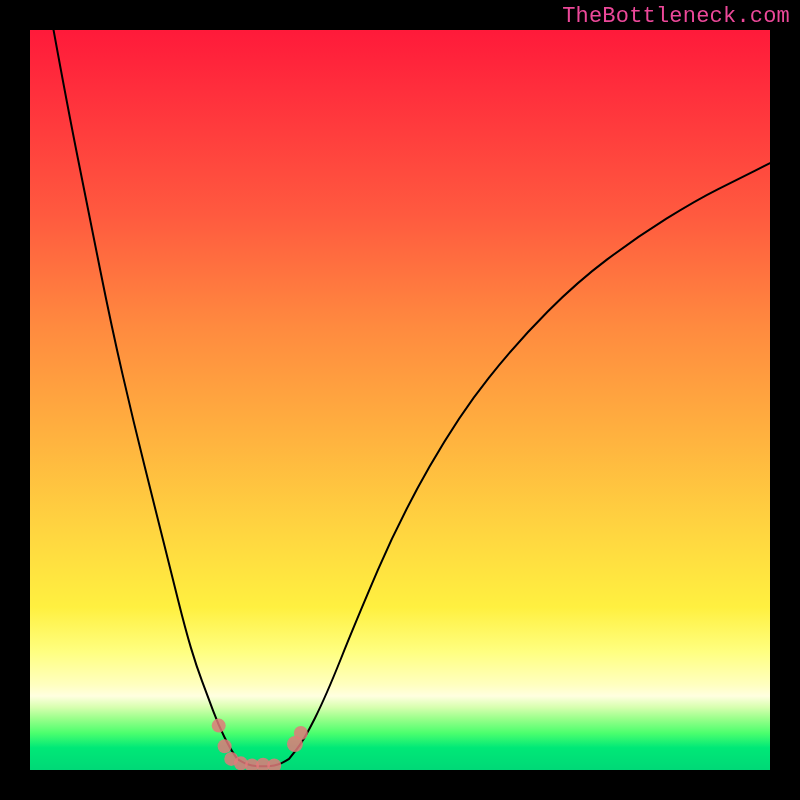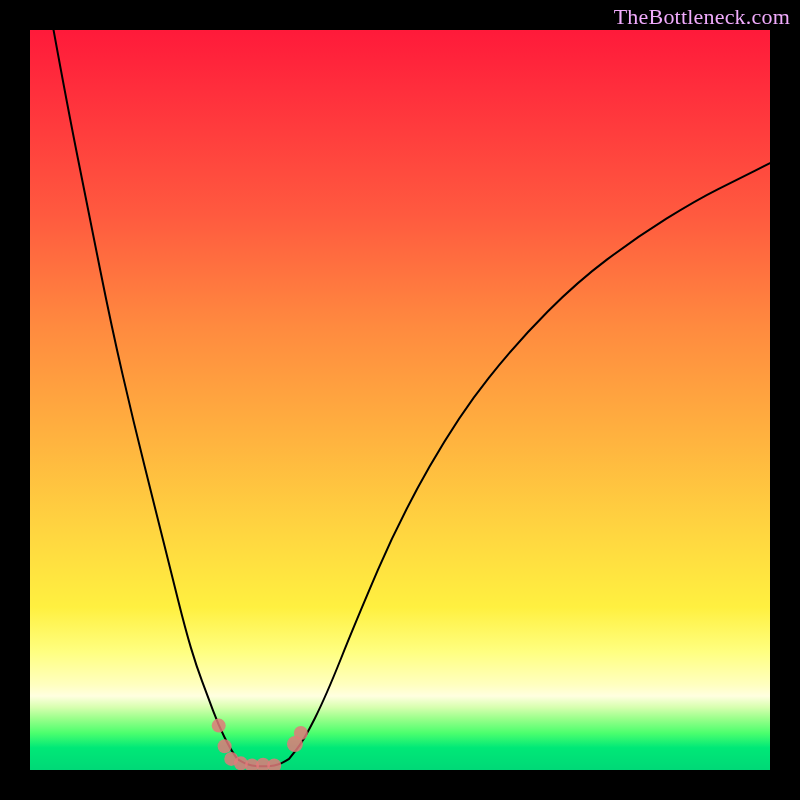--- a/index.html
+++ b/index.html
@@ -40,24 +40,24 @@
       #9cff8c 93%,
       #4cff6e 95%,
       #00e877 97%,
       #00d877 100%
     );
   }
   .watermark {
     position: absolute;
     top: 4px;
     right: 10px;
-    color: #f0abfc;
+    color: #ec4899;
     font-size: 22px;
     font-weight: 500;
-    font-family: Liberation Serif, serif;
+    font-family: Liberation Mono, monospace;
     letter-spacing: 0.2px;
   }
   svg.curve {
     position: absolute;
     left: 0;
     top: 0;
     width: 740px;
     height: 740px;
   }
   .dot {

